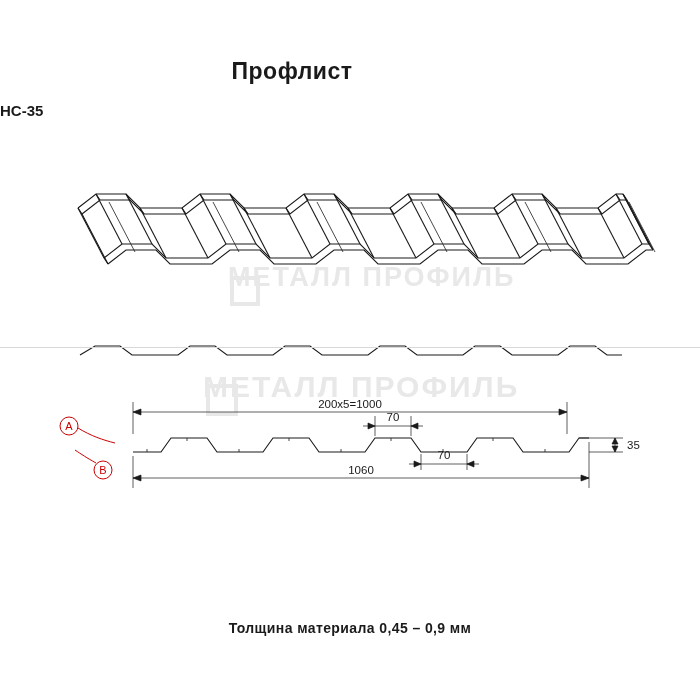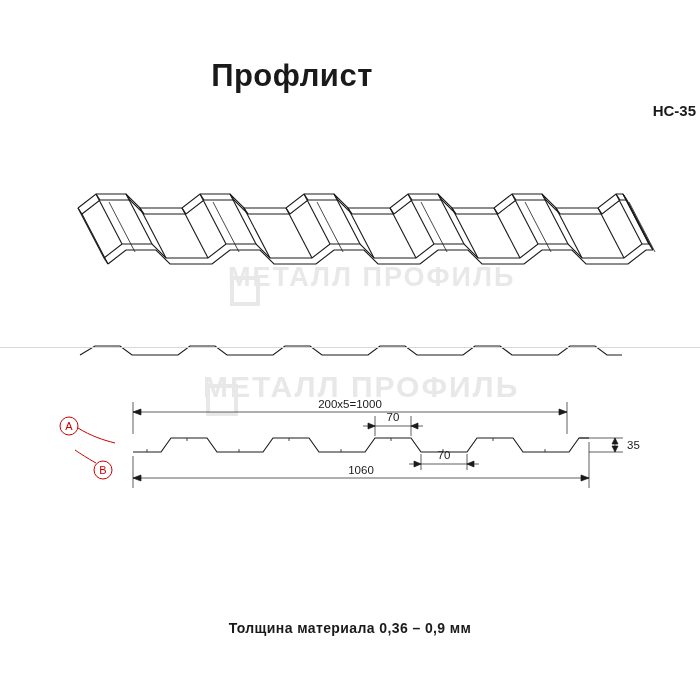--- a/index.html
+++ b/index.html
@@ -22,31 +22,31 @@
     height: 700px;
   }
 
   
   .title {
     position: absolute;
     top: 58px;
     left: 0;
     width: 584px;
     text-align: center;
-    font-size: 31px;
+    font-size: 23px;
     font-weight: bold;
     letter-spacing: 0.5px;
     color: #1a1a1a;
   }
   .subtitle {
     position: absolute;
     top: 102px;
     left: 0;
     width: 696px;
-    text-align: right;
+    text-align: left;
     font-size: 15px;
     font-weight: bold;
     color: #1a1a1a;
   }
 
   
   .watermark {
     position: absolute;
     color: #e8e8e8;
     font-weight: bold;
@@ -283,15 +283,15 @@
       <text class="callout-txt" x="58" y="50" text-anchor="middle">A</text>
 
       <g class="callout">
         <circle cx="92" cy="90" r="9"></circle>
         <path d="M85 83 C76 78 70 74 64 70"></path>
       </g>
       <text class="callout-txt" x="92" y="94" text-anchor="middle">B</text>
     </svg>
   </div>
 
-  <div class="footer">Толщина материала 0,36 – 0,9 мм</div>
+  <div class="footer">Толщина материала 0,45 – 0,9 мм</div>
 
 </div>
 
 </body></html>

